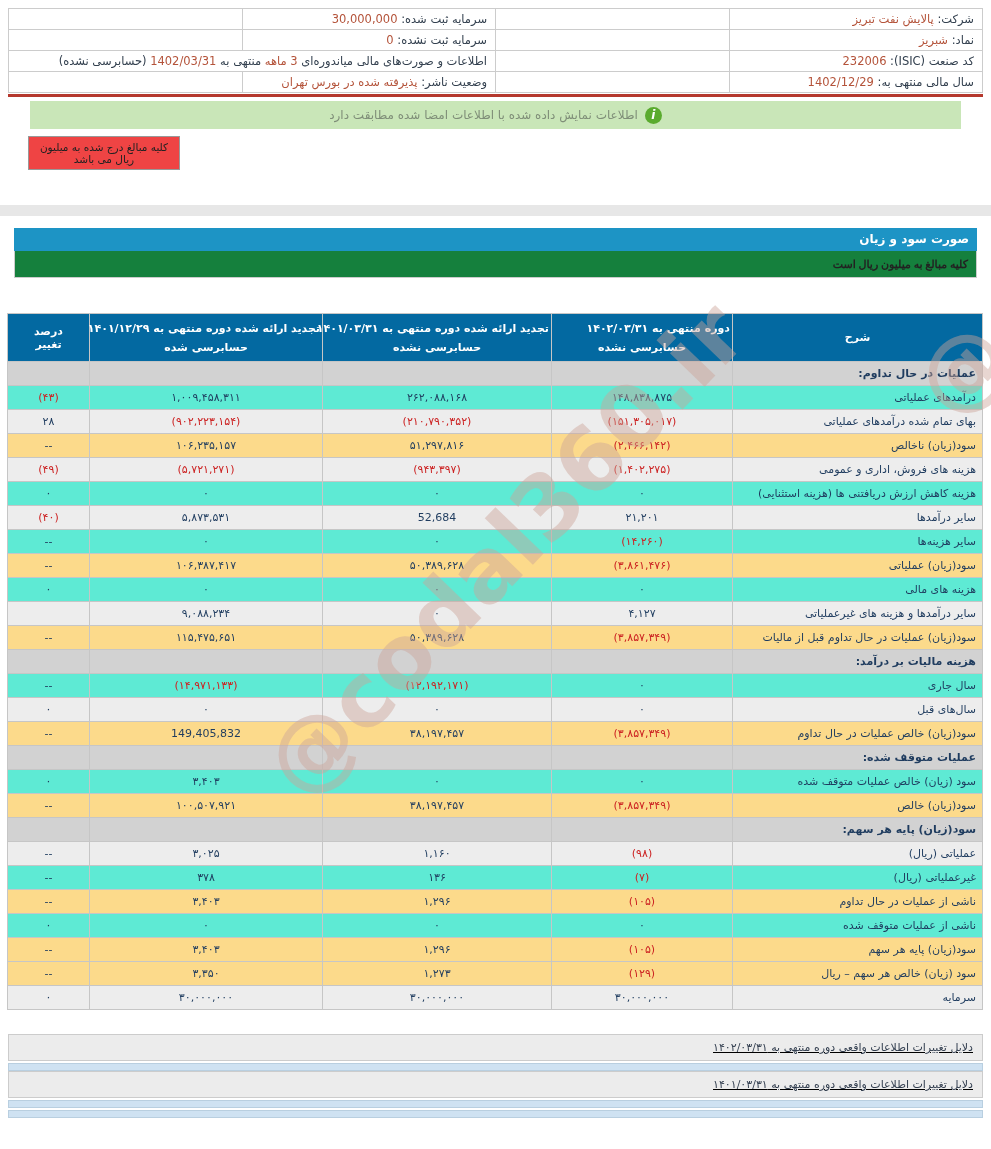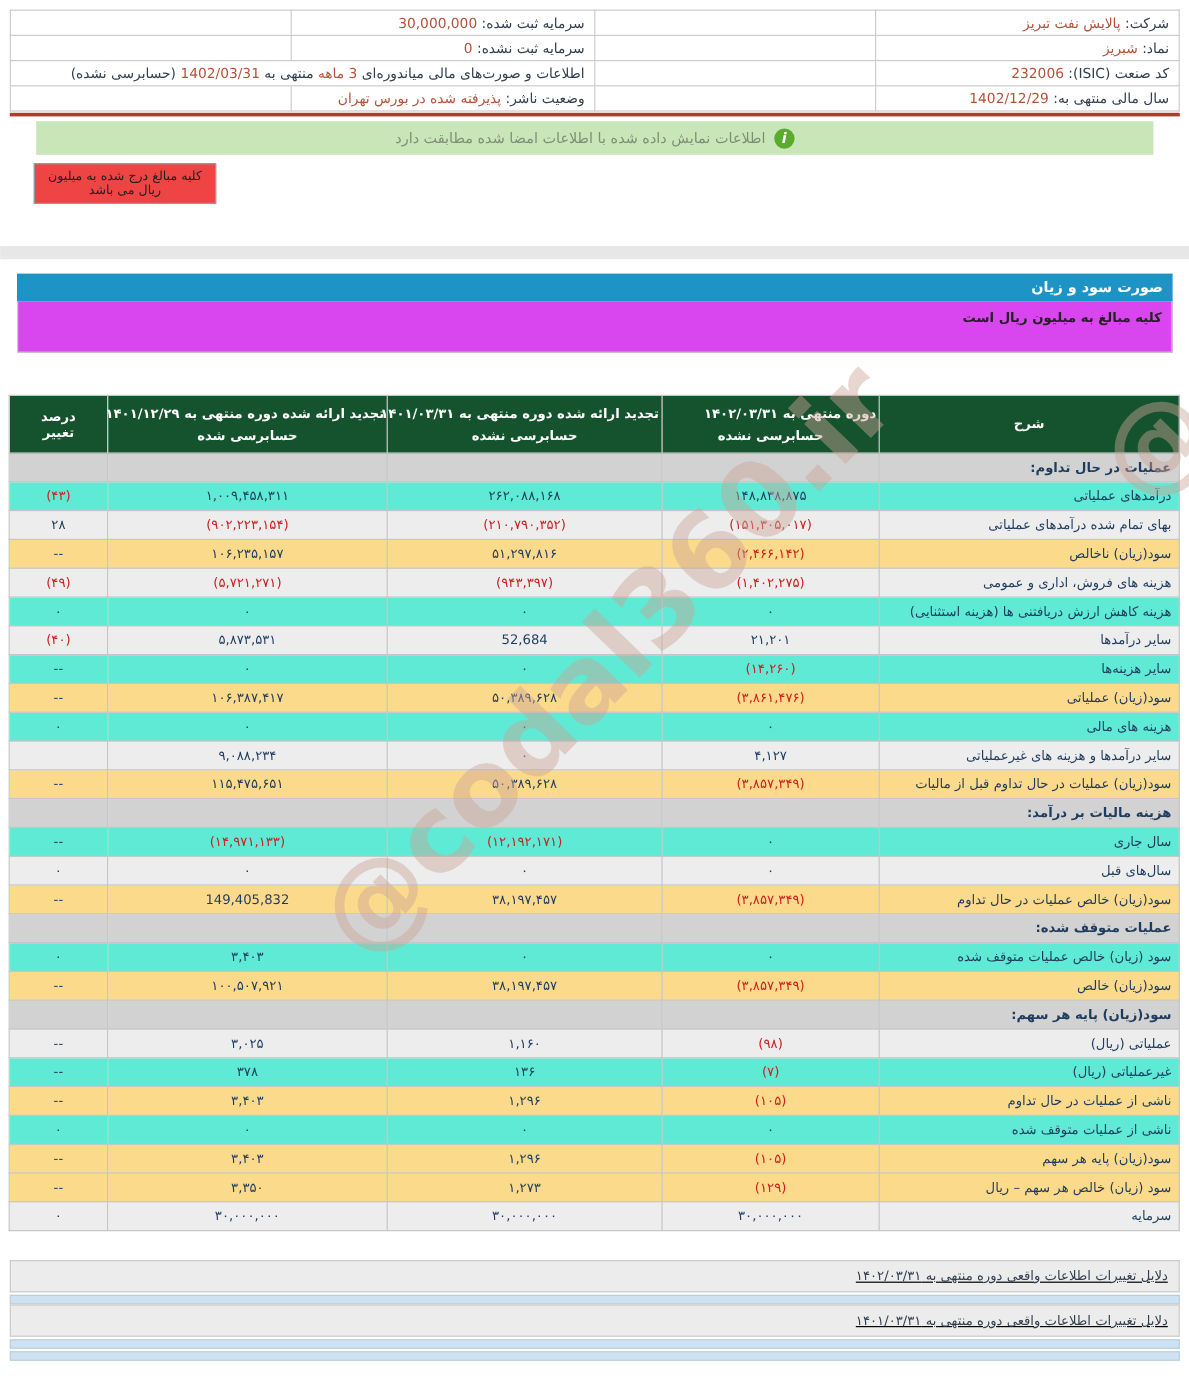--- a/index.html
+++ b/index.html
@@ -17,25 +17,25 @@
   .red-line { height: 3px; background: #b5382d; margin: 1px 8px 0; }
   
   .notice { margin: 4px 30px 0; background: #c9e6b8; height: 28px; display: flex; align-items: center; justify-content: center; gap: 7px; color: #7f8e78; font-size: 12px; }
   .info-icon { flex: 0 0 auto; width: 17px; height: 17px; border-radius: 50%; background: #5aab2e; color: #fff; font-weight: bold; font-size: 12px; line-height: 17px; text-align: center; font-style: italic; }
   
   .unit-box { width: 152px; margin: 7px auto 0 28px; border: 1px solid #999; background: #ef4444; font-size: 10.5px; text-align: center; padding: 4px 4px; color: #222; }
   
   .gray-strip { height: 11px; background: #e7e7e7; margin-top: 35px; }
   
   .title-bar { margin: 12px 14px 0; background: #1d94c5; color: #fff; font-weight: bold; font-size: 12px; padding: 0 8px; height: 23px; line-height: 23px; }
-  .subtitle-bar { margin: 0 14px; border: 1px solid #ccc; border-top: none; background: #d946ef; font-weight: bold; font-size: 11px; color: #222; padding: 0 8px; height: 43px; line-height: 27px; }
+  .subtitle-bar { margin: 0 14px; border: 1px solid #ccc; border-top: none; background: #15803d; font-weight: bold; font-size: 11px; color: #222; padding: 0 8px; height: 27px; line-height: 27px; font-family: Liberation Serif, serif; }
   
   .pnl { margin: 35px 8px 0; border-collapse: collapse; width: 975px; font-size: 11px; color: #1f3c5f; table-layout: fixed; }
   .pnl th, .pnl td { border: 1px solid #c6c6c6; padding: 2px 5px; vertical-align: middle; }
-  .pnl thead th { background: #14532d; color: #fff; font-weight: bold; text-align: center; height: 48px; padding: 1px 2px; overflow: visible; }
+  .pnl thead th { background: #0369a1; color: #fff; font-weight: bold; text-align: center; height: 48px; padding: 1px 2px; overflow: visible; }
   .pnl thead .l1 { white-space: nowrap; margin-bottom: 6px; padding-left: 45px; }
   .pnl tbody tr { height: 24px; }
   .pnl td.lbl { text-align: right; padding-right: 6px; }
   .pnl td.val { text-align: center; }
   .pnl tr.section td { background: #d2d2d2; }
   .pnl tr.section td.lbl { font-weight: bold; text-align: right; }
   .pnl tr.r-blue td { background: #5eead4; }
   .pnl tr.r-gray td { background: #ededed; }
   .pnl tr.r-yellow td { background: #fcda8b; }
   .pnl .neg { color: #cc2222; }

